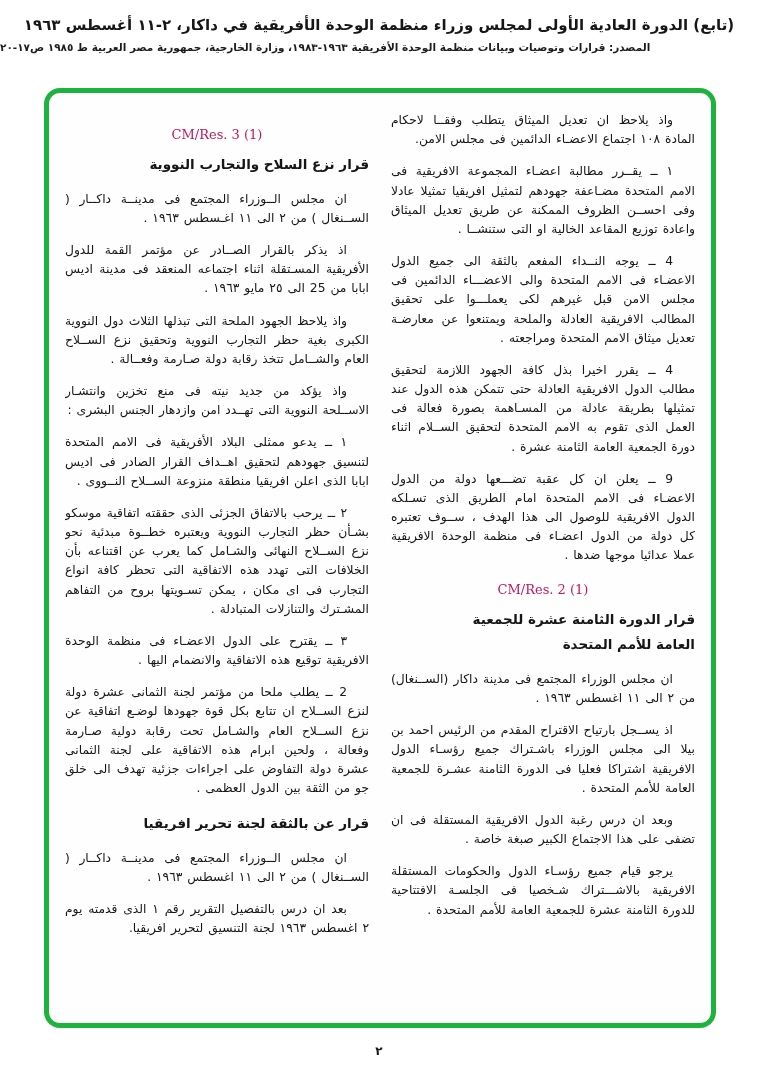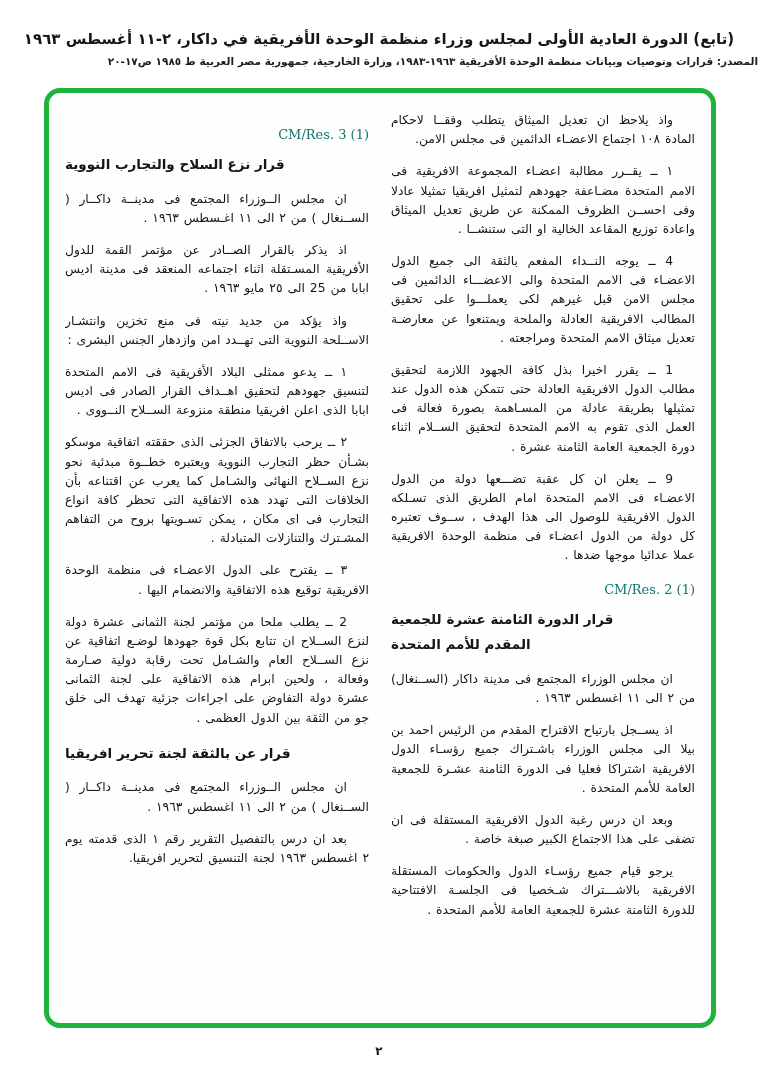--- a/index.html
+++ b/index.html
@@ -10,25 +10,25 @@
     color:#161616;
     position:relative;
     overflow:hidden;
   }
   .doc-header {
     direction:rtl;
     text-align:center;
     font-weight:bold;
     font-size:15px;
     letter-spacing:0.2px;
-    padding-top:30px;
+    padding-top:16px;
   }
   .doc-source {
     direction:rtl;
-    text-align:right;
+    text-align:left;
     font-weight:bold;
     font-size:10.5px;
     margin-top:7px;
     color:#1c1c1c;
   }
   .content-frame {
     position:absolute;
     left:44px; top:88px;
     width:672px; height:940px;
     border:5px solid #1db33c;
@@ -45,30 +45,30 @@
     box-sizing:border-box;
   }
   .column {
     flex:1 1 0;
     direction:rtl;
     text-align:justify;
     overflow:hidden;
   }
   .block-ref {
     direction:ltr;
-    text-align:right;
+    text-align:center;
     unicode-bidi:embed;
     font-family:"DejaVu Serif", serif;
     font-size:13px;
     margin:16px 0 8px 0;
-    color:#0f766e;
+    color:#be185d;
   }
   .block-heading {
     font-weight:bold;
-    text-align:left;
+    text-align:right;
     font-size:13.5px;
     line-height:1.9;
     margin:10px 0 12px 0;
     white-space:pre-line;
   }
   .block-para {
     font-size:12.3px;
     line-height:1.56;
     margin:0 0 13px 0;
     text-indent:22px;
@@ -89,35 +89,36 @@
 <div class="doc-header">(تابع)  الدورة العادية الأولى لمجلس وزراء منظمة الوحدة الأفريقية في داكار، ٢-١١ أغسطس ١٩٦٣</div>
 
 <div class="doc-source">المصدر: قرارات وتوصيات وبيانات منظمة الوحدة الأفريقية ١٩٦٣-١٩٨٣، وزارة الخارجية، جمهورية مصر العربية ط ١٩٨٥ ص١٧-٢٠</div>
 
 <div class="content-frame" style="border-color: rgb(29, 179, 60);">
   <div class="columns">
     <div class="column" id="col-right">
         <div class="block-para">واذ يلاحظ ان تعديل الميثاق يتطلب وفقــا لاحكام المادة ١٠٨ اجتماع الاعضـاء الدائمين فى مجلس الامن.</div>
         <div class="block-para">١ ــ يقــرر مطالبة اعضـاء المجموعة الافريقية فى الامم المتحدة مضـاعفة جهودهم لتمثيل افريقيا تمثيلا عادلا وفى احســن الظروف الممكنة عن طريق تعديل الميثاق واعادة توزيع المقاعد الخالية او التى ستنشــا .</div>
         <div class="block-para">4 ــ يوجه النــداء المفعم بالثقة الى جميع الدول الاعضـاء فى الامم المتحدة والى الاعضـــاء الدائمين فى مجلس الامن قبل غيرهم لكى يعملـــوا على تحقيق المطالب الافريقية العادلة والملحة ويمتنعوا عن معارضـة تعديل ميثاق الامم المتحدة ومراجعته .</div>
-        <div class="block-para">1 ــ يقرر اخيرا بذل كافة الجهود اللازمة لتحقيق مطالب الدول الافريقية العادلة حتى تتمكن هذه الدول عند تمثيلها بطريقة عادلة من المسـاهمة بصورة فعالة فى العمل الذى تقوم به الامم المتحدة لتحقيق الســلام اثناء دورة الجمعية العامة الثامنة عشرة .</div>
+        <div class="block-para">4 ــ يقرر اخيرا بذل كافة الجهود اللازمة لتحقيق مطالب الدول الافريقية العادلة حتى تتمكن هذه الدول عند تمثيلها بطريقة عادلة من المسـاهمة بصورة فعالة فى العمل الذى تقوم به الامم المتحدة لتحقيق الســلام اثناء دورة الجمعية العامة الثامنة عشرة .</div>
         <div class="block-para">9 ــ يعلن ان كل عقبة تضـــعها دولة من الدول الاعضـاء فى الامم المتحدة امام الطريق الذى تسـلكه الدول الافريقية للوصول الى هذا الهدف ، ســوف تعتبره كل دولة من الدول اعضـاء فى منظمة الوحدة الافريقية عملا عدائيا موجها ضدها .</div>
         <div class="block-ref">CM/Res. 2 (1)</div>
         <div class="block-heading">قرار الدورة الثامنة عشرة للجمعية
-المقدم للأمم المتحدة</div>
+العامة للأمم المتحدة</div>
         <div class="block-para">ان مجلس الوزراء المجتمع فى مدينة داكار (الســنغال) من ٢ الى ١١ اغسطس ١٩٦٣ .</div>
         <div class="block-para">اذ يســجل بارتياح الاقتراح المقدم من الرئيس احمد بن بيلا الى مجلس الوزراء باشـتراك جميع رؤسـاء الدول الافريقية اشتراكا فعليا فى الدورة الثامنة عشـرة للجمعية العامة للأمم المتحدة .</div>
         <div class="block-para">وبعد ان درس رغبة الدول الافريقية المستقلة فى ان تضفى على هذا الاجتماع الكبير صبغة خاصة .</div>
         <div class="block-para">يرجو قيام جميع رؤسـاء الدول والحكومات المستقلة الافريقية بالاشـــتراك شـخصيا فى الجلسـة الافتتاحية للدورة الثامنة عشرة للجمعية العامة للأمم المتحدة .</div>
       </div>
     <div class="column" id="col-left">
         <div class="block-ref">CM/Res. 3 (1)</div>
         <div class="block-heading">قرار نزع السلاح والتجارب النووية</div>
         <div class="block-para">ان مجلس الــوزراء المجتمع فى مدينــة داكــار ( الســنغال ) من ٢ الى ١١ اغـسطس ١٩٦٣ .</div>
         <div class="block-para">اذ يذكر بالقرار الصــادر عن مؤتمر القمة للدول الأفريقية المسـتقلة اثناء اجتماعه المنعقد فى مدينة اديس ابابا من 25 الى ٢٥ مايو ١٩٦٣ .</div>
+        <div class="block-para">واذ يلاحظ الجهود الملحة التى تبذلها الثلاث دول النووية الكبرى بغية حظر التجارب النووية وتحقيق نزع الســلاح العام والشــامل تتخذ رقابة دولة صـارمة وفعــالة .</div>
         <div class="block-para">واذ يؤكد من جديد نيته فى منع تخزين وانتشـار الاســلحة النووية التى تهــدد امن وازدهار الجنس البشرى :</div>
         <div class="block-para">١ ــ يدعو ممثلى البلاد الأفريقية فى الامم المتحدة لتنسيق جهودهم لتحقيق اهــداف القرار الصادر فى اديس ابابا الذى اعلن افريقيا منطقة منزوعة الســلاح النــووى .</div>
         <div class="block-para">٢ ــ يرحب بالاتفاق الجزئى الذى حققته اتفاقية موسكو بشـأن حظر التجارب النووية ويعتبره خطــوة مبدئية نحو نزع الســلاح النهائى والشـامل كما يعرب عن اقتناعه بأن الخلافات التى تهدد هذه الاتفاقية التى تحظر كافة انواع التجارب فى اى مكان ، يمكن تسـويتها بروح من التفاهم المشـترك والتنازلات المتبادلة .</div>
         <div class="block-para">٣ ــ يقترح على الدول الاعضـاء فى منظمة الوحدة الافريقية توقيع هذه الاتفاقية والانضمام اليها .</div>
         <div class="block-para">2 ــ يطلب ملحا من مؤتمر لجنة الثمانى عشرة دولة لنزع الســلاح ان تتابع بكل قوة جهودها لوضـع اتفاقية عن نزع الســلاح العام والشـامل تحت رقابة دولية صـارمة وفعالة ، ولحين ابرام هذه الاتفاقية على لجنة الثمانى عشرة دولة التفاوض على اجراءات جزئية تهدف الى خلق جو من الثقة بين الدول العظمى .</div>
         <div class="block-heading">قرار عن بالثقة لجنة تحرير افريقيا</div>
         <div class="block-para">ان مجلس الــوزراء المجتمع فى مدينــة داكــار ( الســنغال ) من ٢ الى ١١ اغسطس ١٩٦٣ .</div>
         <div class="block-para">بعد ان درس بالتفصيل التقرير رقم ١ الذى قدمته يوم ٢ اغسطس ١٩٦٣ لجنة التنسيق لتحرير افريقيا.</div>
       </div>
   </div>

